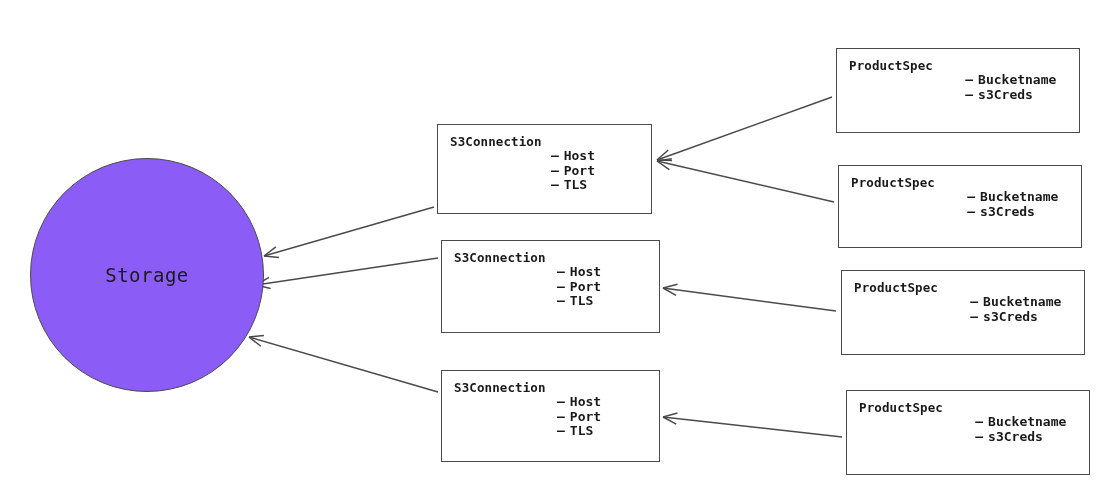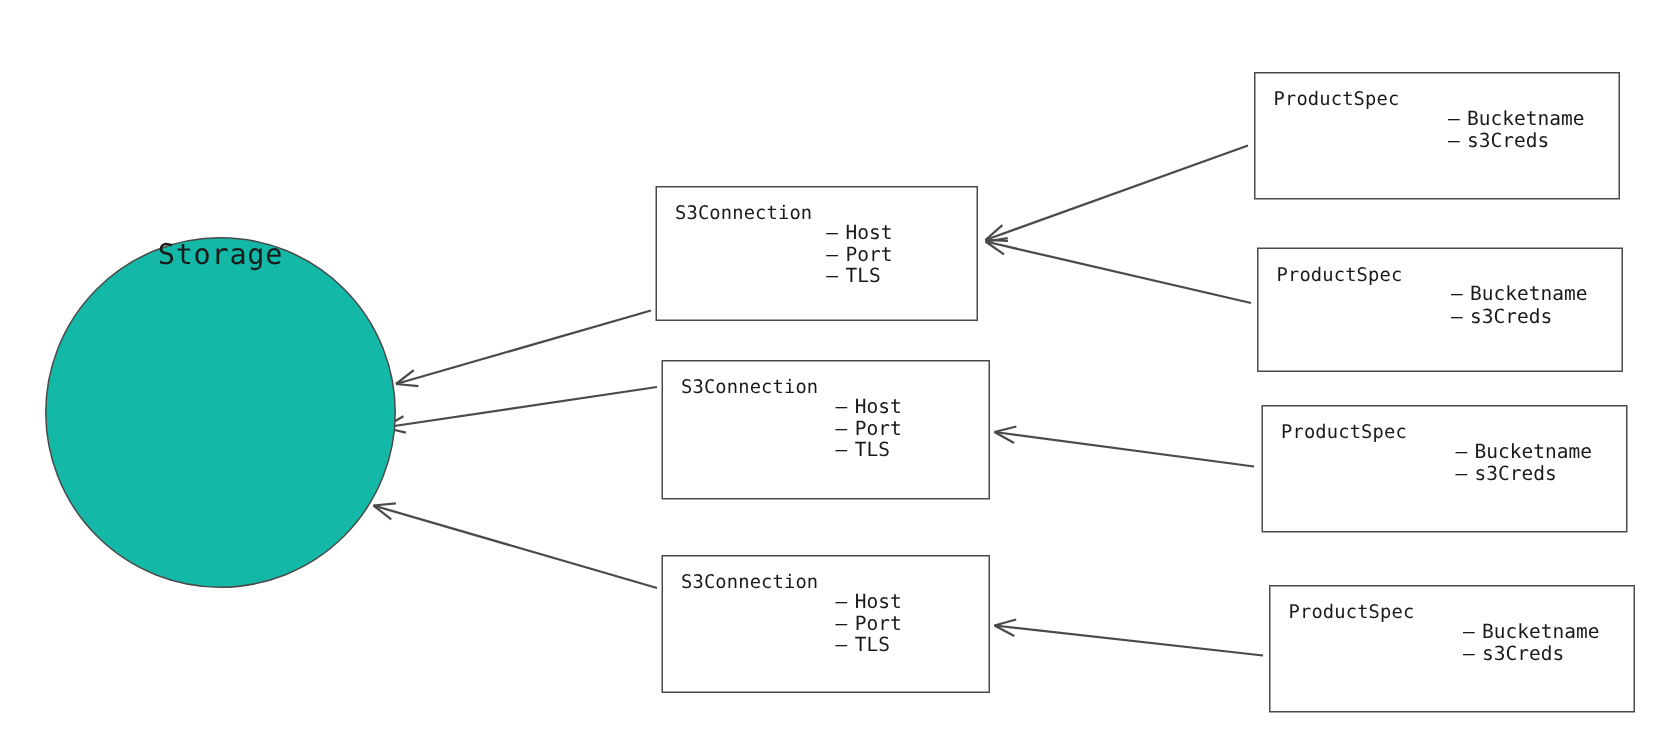--- a/index.html
+++ b/index.html
@@ -26,20 +26,21 @@
     top: 0;
     width: 1119px;
     height: 493px;
     pointer-events: none;
   }
   .node-box {
     position: absolute;
     box-sizing: border-box;
     background: #ffffff;
     border: 1.6px solid #4a4a4a;
+    font-weight: bold;
   }
   .node-title {
     position: absolute;
     left: 12px;
     top: 9px;
     font-size: 12.5px;
     color: #1a1a1a;
     letter-spacing: 0.1px;
     white-space: nowrap;
   }
@@ -52,23 +53,23 @@
     line-height: 14.5px;
     white-space: nowrap;
   }
   .attr-row { white-space: nowrap; }
   .attr-dash { margin-right: 5px; }
   .circle-node {
     position: absolute;
     box-sizing: border-box;
     border: 1.5px solid #4a4a4a;
     border-radius: 50%;
-    background: #14b8a6;
+    background: #8b5cf6;
     display: flex;
-    align-items: flex-start;
+    align-items: center;
     justify-content: center;
   }
   .circle-label {
     font-size: 19px;
     color: #1a1a1a;
     letter-spacing: 0.5px;
   }
 </style>
 </head>
 <body>

